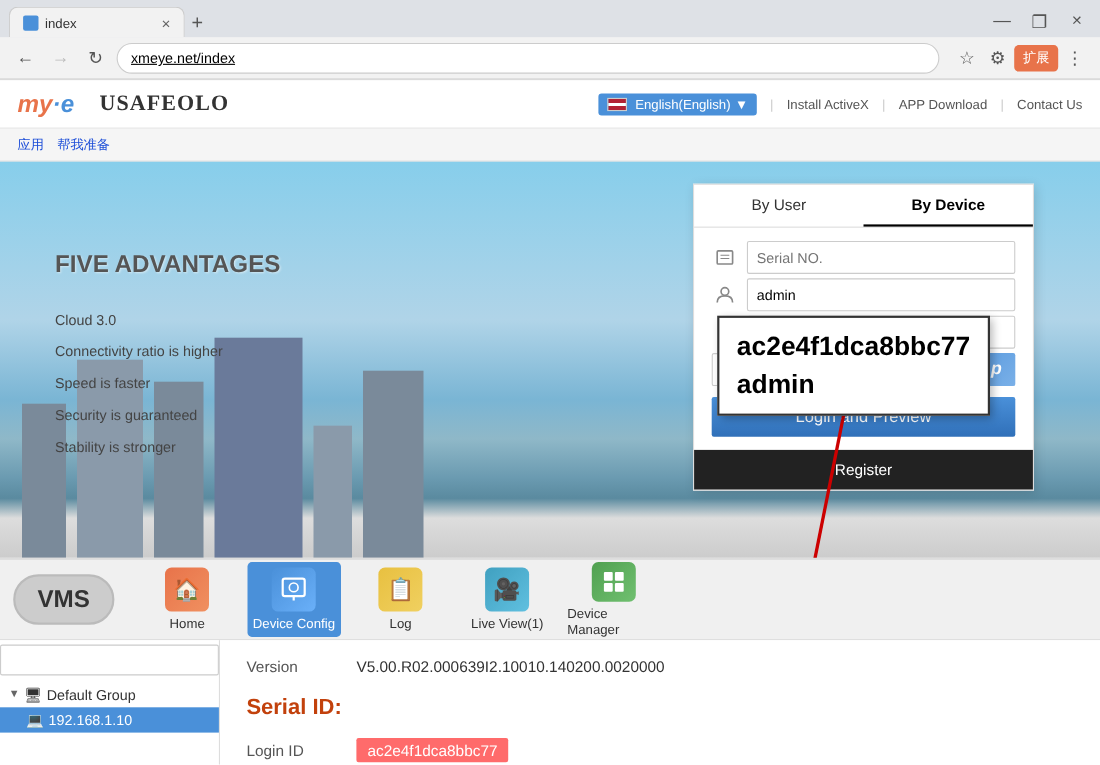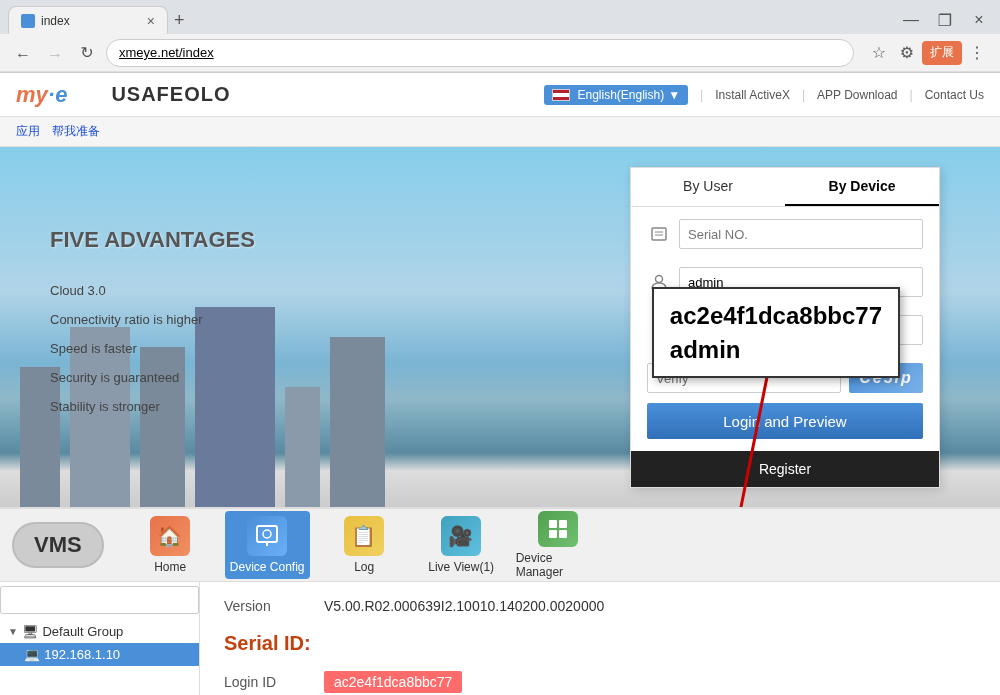--- a/index.html
+++ b/index.html
@@ -52,21 +52,21 @@
     .hero-headline { font-size: 22px; font-weight: bold; color: #555; text-shadow: 1px 1px 2px rgba(255,255,255,0.5); }
     .hero-advantages { margin-top: 30px; display: flex; flex-direction: column; gap: 14px; }
     .advantage-item { font-size: 13px; color: #444; }
 
     
     .login-panel { position: absolute; right: 60px; top: 20px; background: white; border: 1px solid #ddd; box-shadow: 2px 2px 10px rgba(0,0,0,0.15); width: 310px; z-index: 10; }
     .panel-tabs { display: flex; border-bottom: 1px solid #ddd; }
     .panel-tab { flex: 1; padding: 10px; text-align: center; font-size: 14px; cursor: pointer; color: #333; }
     .panel-tab.active { color: #000; font-weight: bold; border-bottom: 2px solid #000; }
     .panel-body { padding: 12px 16px; }
-    .form-row { display: flex; align-items: center; margin-bottom: 18px; gap: 8px; }
+    .form-row { display: flex; align-items: center; margin-bottom: 4px; gap: 8px; }
     .form-icon { width: 24px; height: 24px; flex-shrink: 0; display: flex; align-items: center; justify-content: center; }
     .form-input { flex: 1; height: 30px; border: 1px solid #ccc; padding: 0 8px; font-size: 13px; border-radius: 2px; }
     .captcha-row { display: flex; align-items: center; gap: 8px; margin-bottom: 10px; }
     .captcha-input { height: 30px; border: 1px solid #ccc; padding: 0 8px; font-size: 13px; border-radius: 2px; flex: 1; }
     .captcha-img { width: 80px; height: 30px; background: linear-gradient(135deg, #4a90d9, #7ab0e8); border-radius: 2px; display: flex; align-items: center; justify-content: center; font-size: 16px; font-weight: bold; color: white; letter-spacing: 2px; font-style: italic; }
     .login-btn { width: 100%; height: 36px; background: linear-gradient(180deg, #4a90d9, #3070b9); color: white; border: none; font-size: 15px; cursor: pointer; border-radius: 2px; }
     .register-bar { background: #222; color: white; text-align: center; padding: 10px; font-size: 14px; cursor: pointer; }
 
     
     .annotation-box { position: absolute; background: white; border: 2px solid #333; box-shadow: 3px 3px 8px rgba(0,0,0,0.3); padding: 10px 16px; font-size: 24px; font-weight: bold; color: #000; right: 100px; top: 140px; z-index: 20; line-height: 1.4; }
@@ -132,21 +132,21 @@
     </div>
   </div>
 </div>
 
 <div class="page">
 
   <div class="top-nav">
     <div class="logo">
       <span class="logo-text"><span style="color:#e8734a;font-style:italic;font-weight:bold;">my</span><span style="color:#4a90d9;font-weight:bold;">·</span><span style="color:#4a90d9;font-style:italic;font-weight:bold;">e</span></span>
     </div>
-    <span class="site-title" style="margin-left:24px;">USAFEOLO</span>
+    <span class="site-title" style="margin-left:3px;font-family:Liberation Serif, serif;">USAFEOLO</span>
     <div class="top-nav-right">
       <div class="lang-selector">
         <div class="flag-icon"></div>
         <span>English(English)</span>
         <span>▼</span>
       </div>
       <span class="nav-sep">|</span>
       <a class="nav-link">Install ActiveX</a>
       <span class="nav-sep">|</span>
       <a class="nav-link">APP Download</a>

